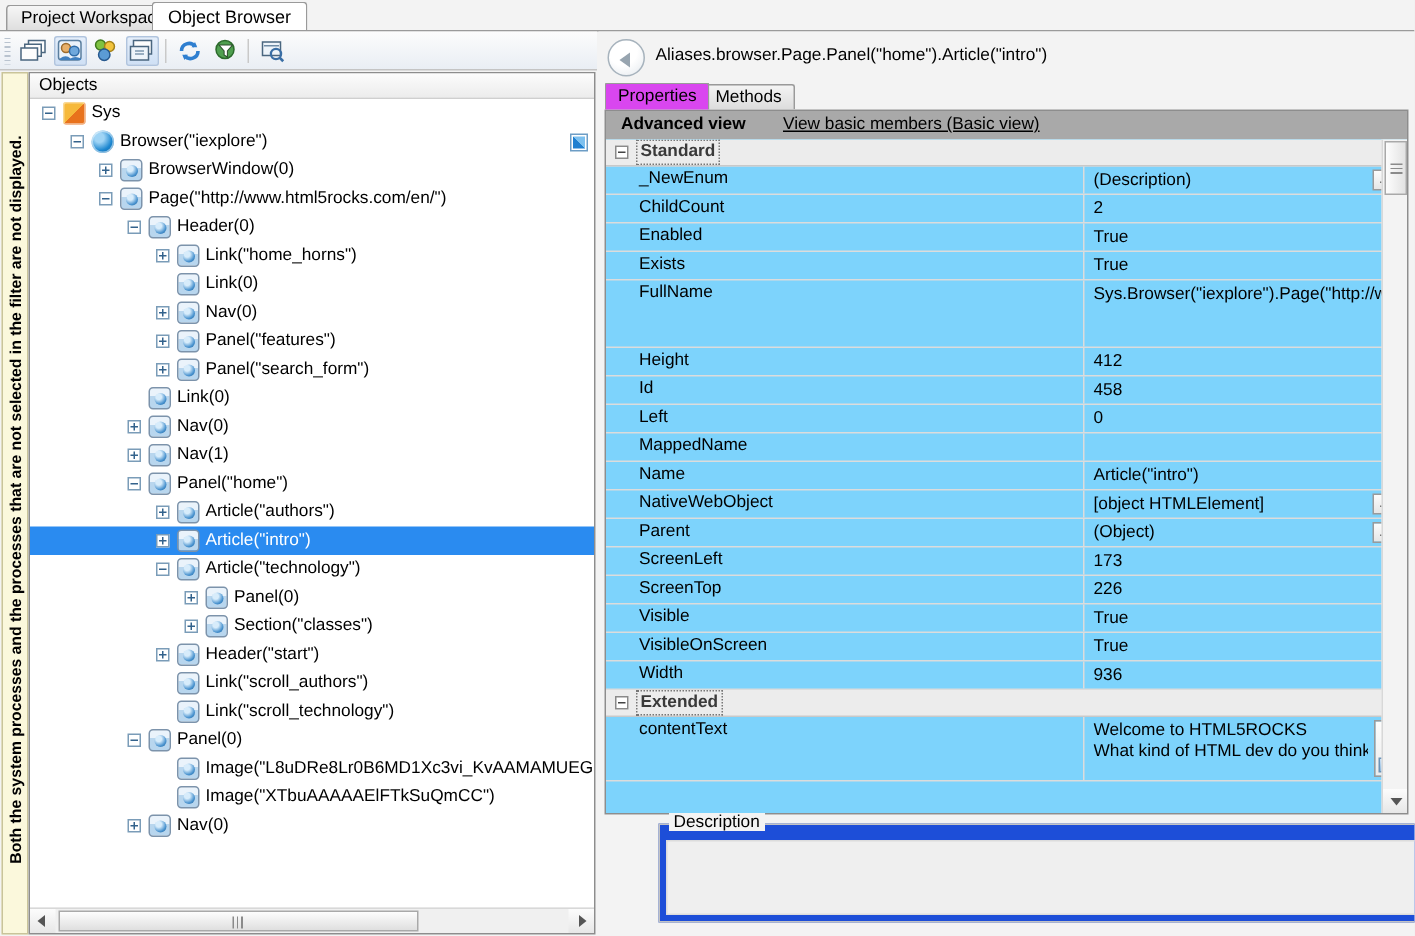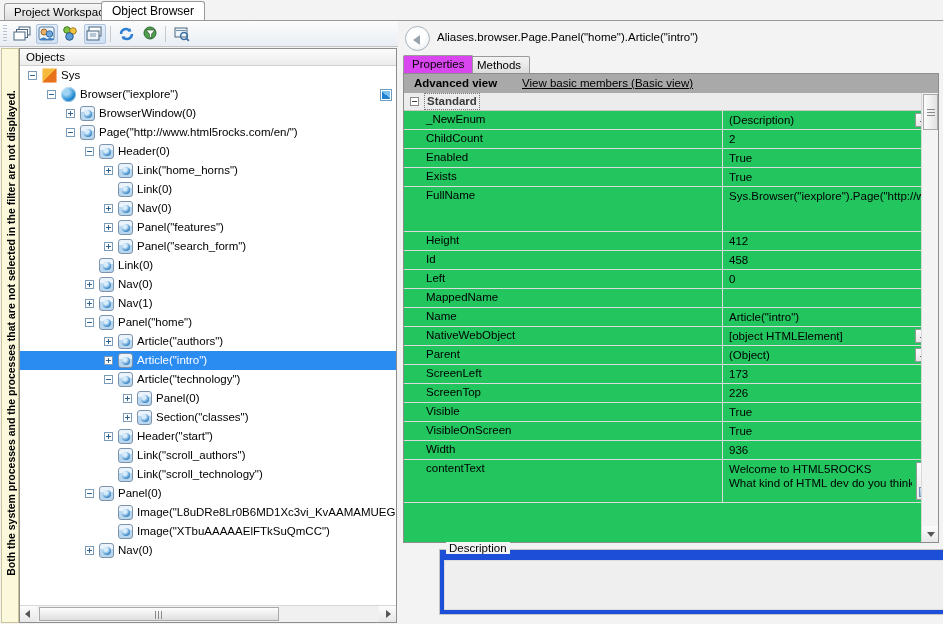--- a/index.html
+++ b/index.html
@@ -151,21 +151,21 @@
   .subtab.inactive { background:linear-gradient(to bottom,#f4f4f4,#dcdcdc); left:69px; top:1px; height:17px; line-height:16px;}
 
   .gridframe { position:absolute; left:4px; top:52px; width:536px; height:470px;
       border:1px solid #8d8d8d; box-sizing:border-box; background:#fff; }
   .advbar { position:absolute; left:0; top:0; right:0; height:19px; line-height:19px;
       background:#a9a9a9; color:#000; font-size:11.5px; }
   .advbar .avtitle { position:absolute; left:10px; font-weight:bold; }
   .advbar .avlink { position:absolute; left:118px; text-decoration:underline; cursor:pointer;}
 
   .gridbody { position:absolute; left:0; top:19px; right:0; bottom:0; overflow:hidden;
-      background:#22c55e; }
+      background:#7dd3fc; }
   .grp { position:relative; height:17px; line-height:17px; background:#ececec;
       border-bottom:1px solid #c9c9c9; font-weight:bold; font-size:11.5px; color:#3a3a3a;}
   .grp .gexp { position:absolute; left:6px; top:4px; width:9px; height:9px;
       box-sizing:border-box; border:1px solid #8a8a8a; background:#fff;}
   .grp .gexp:before{content:"";position:absolute;left:1px;top:3px;width:5px;height:1px;background:#444;}
   .grp .gname { position:absolute; left:20px; top:0; border:1px dotted #777; padding:0 2px;
       line-height:15px; }
   .prow { position:relative; height:18px; border-bottom:1px solid #dcdcdc; font-size:11.5px; }
   .prow.tall { height:44px; }
   .pname { position:absolute; left:22px; top:2px; }
@@ -543,20 +543,24 @@
             <div class="prow">
               <span class="psep"></span>
               <span class="pname">VisibleOnScreen</span>
               <span class="pval">True</span>
             </div>
             <div class="prow">
               <span class="psep"></span>
               <span class="pname">Width</span>
               <span class="pval">936</span>
             </div>
+            <div class="grp">
+              <span class="gexp"></span>
+              <span class="gname">Extended</span>
+            </div>
             <div class="prow tall" style="height: 42px;">
               <span class="psep"></span>
               <span class="pname">contentText</span>
               <span class="pval" style="white-space: pre; overflow: hidden; display: block; height: 30px;">Welcome to HTML5ROCKS
 What kind of HTML dev do you think</span>
               <span class="ctedit"></span>
             </div>
           </div>
 
         <div class="vscroll">

